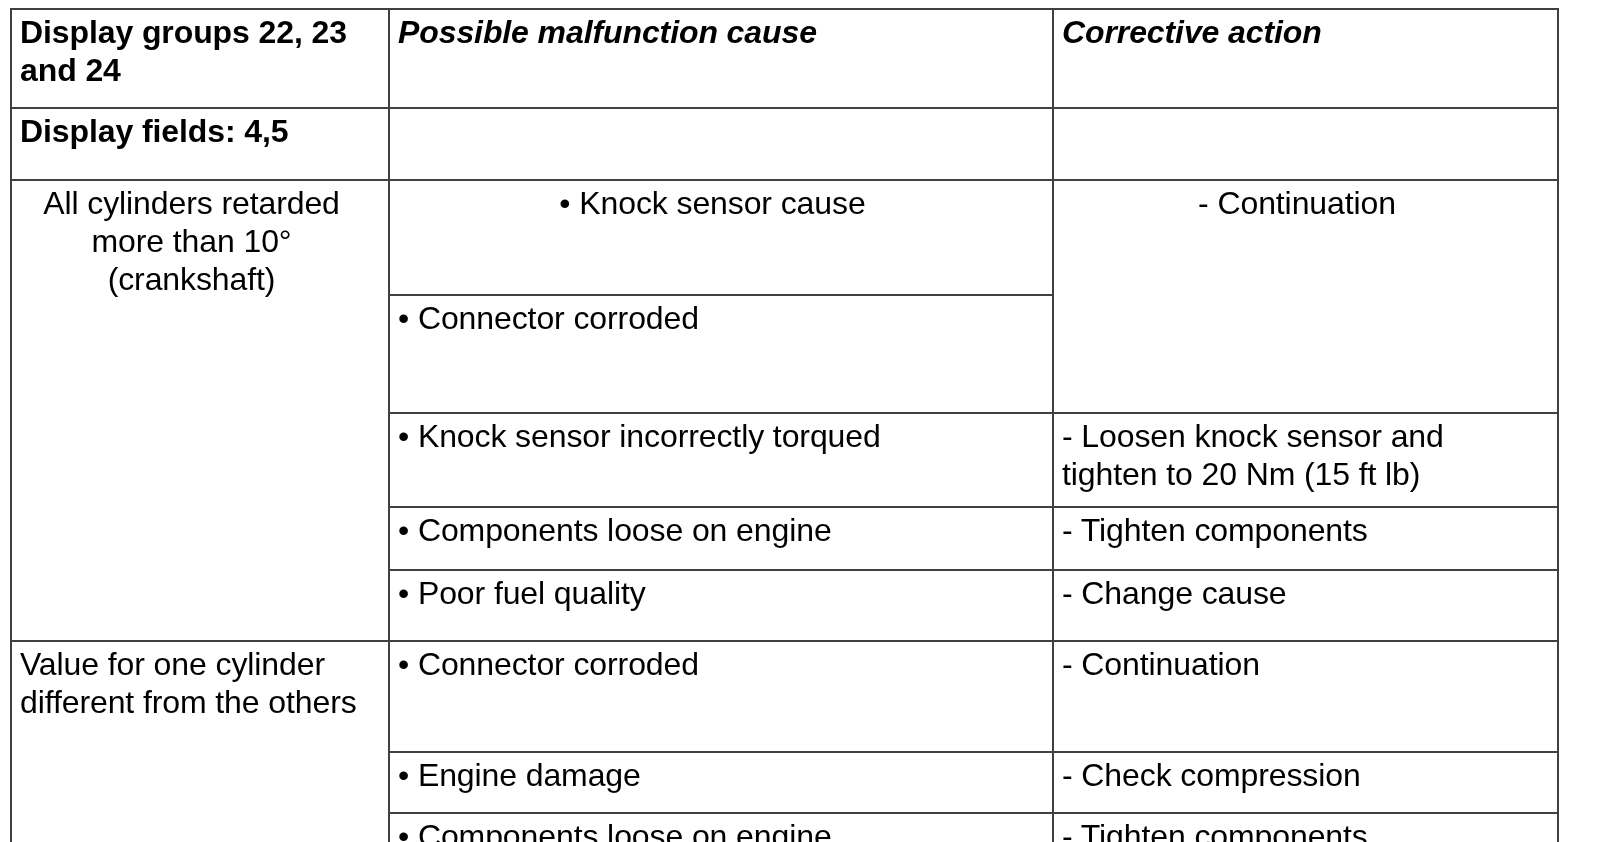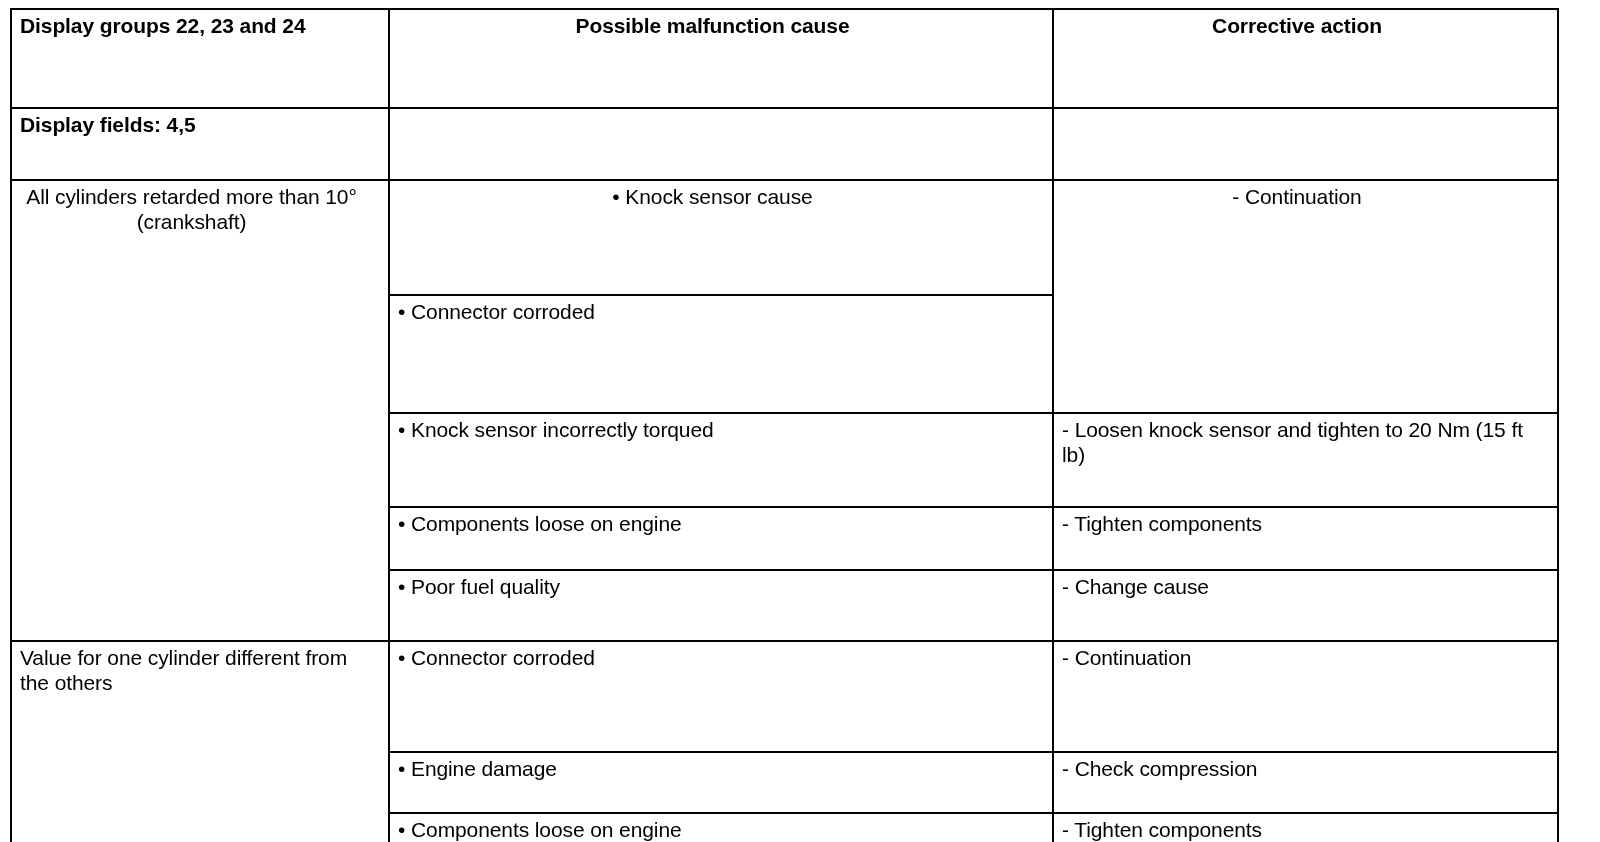--- a/index.html
+++ b/index.html
@@ -24,37 +24,37 @@
     position: absolute;
     left: 10px;
     top: 8px;
     width: 1547px;
     border-collapse: collapse;
     table-layout: fixed;
   }
   table.diag td {
     vertical-align: top;
     padding: 4px 25px 4px 8px;
-    font-size: 21px;
+    font-size: 32px;
     line-height: 1.18;
     letter-spacing: -0.1px;
-    border: 2px solid #000000;
+    border: 2px solid #404040;
     background: #ffffff;
   }
   
   col.c1 { width: 378px; }
   col.c2 { width: 664px; }
   col.c3 { width: 505px; }
 
   
   td.hdr {
     font-weight: bold;
     height: 89px;
   }
-  td.hdr-center { text-align: center; }
+  td.hdr-center { text-align: left; font-style: italic; }
   td.hdr-left  { text-align: left; }
 
   
   td.sub {
     font-weight: bold;
     height: 62px;
   }
 
   
   .rule-top-thick   { border-top-width: 4px; }

